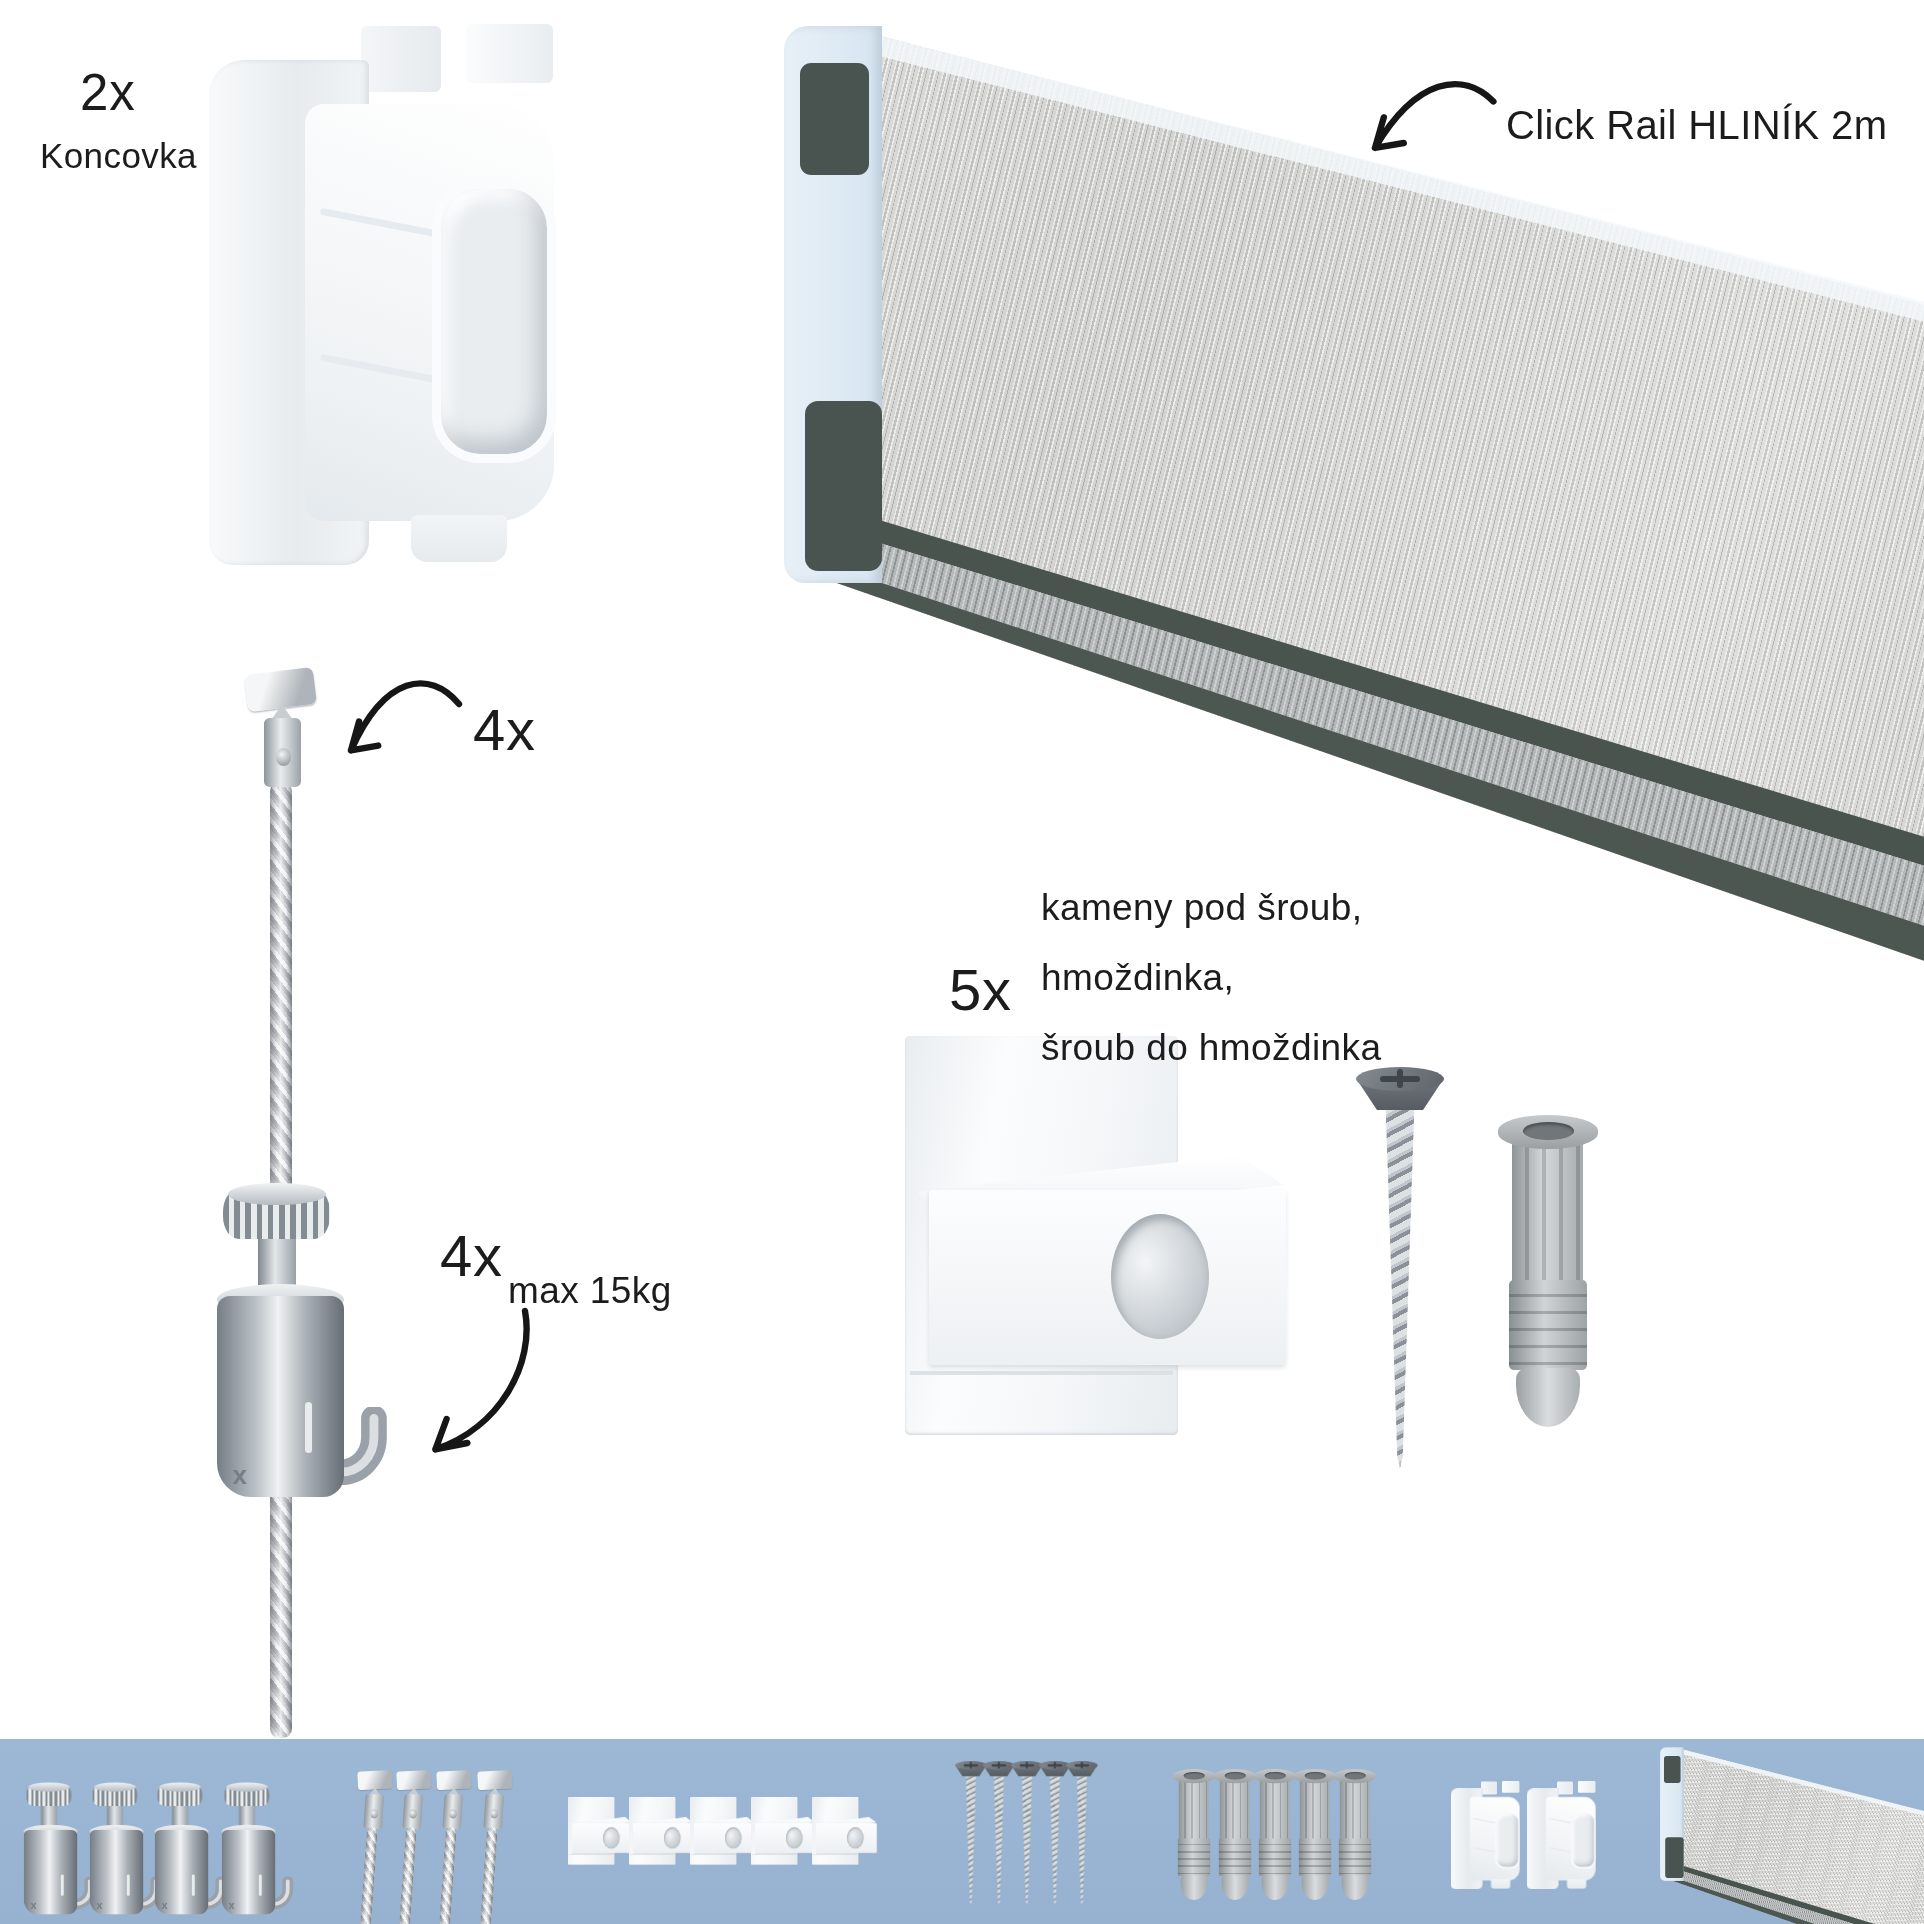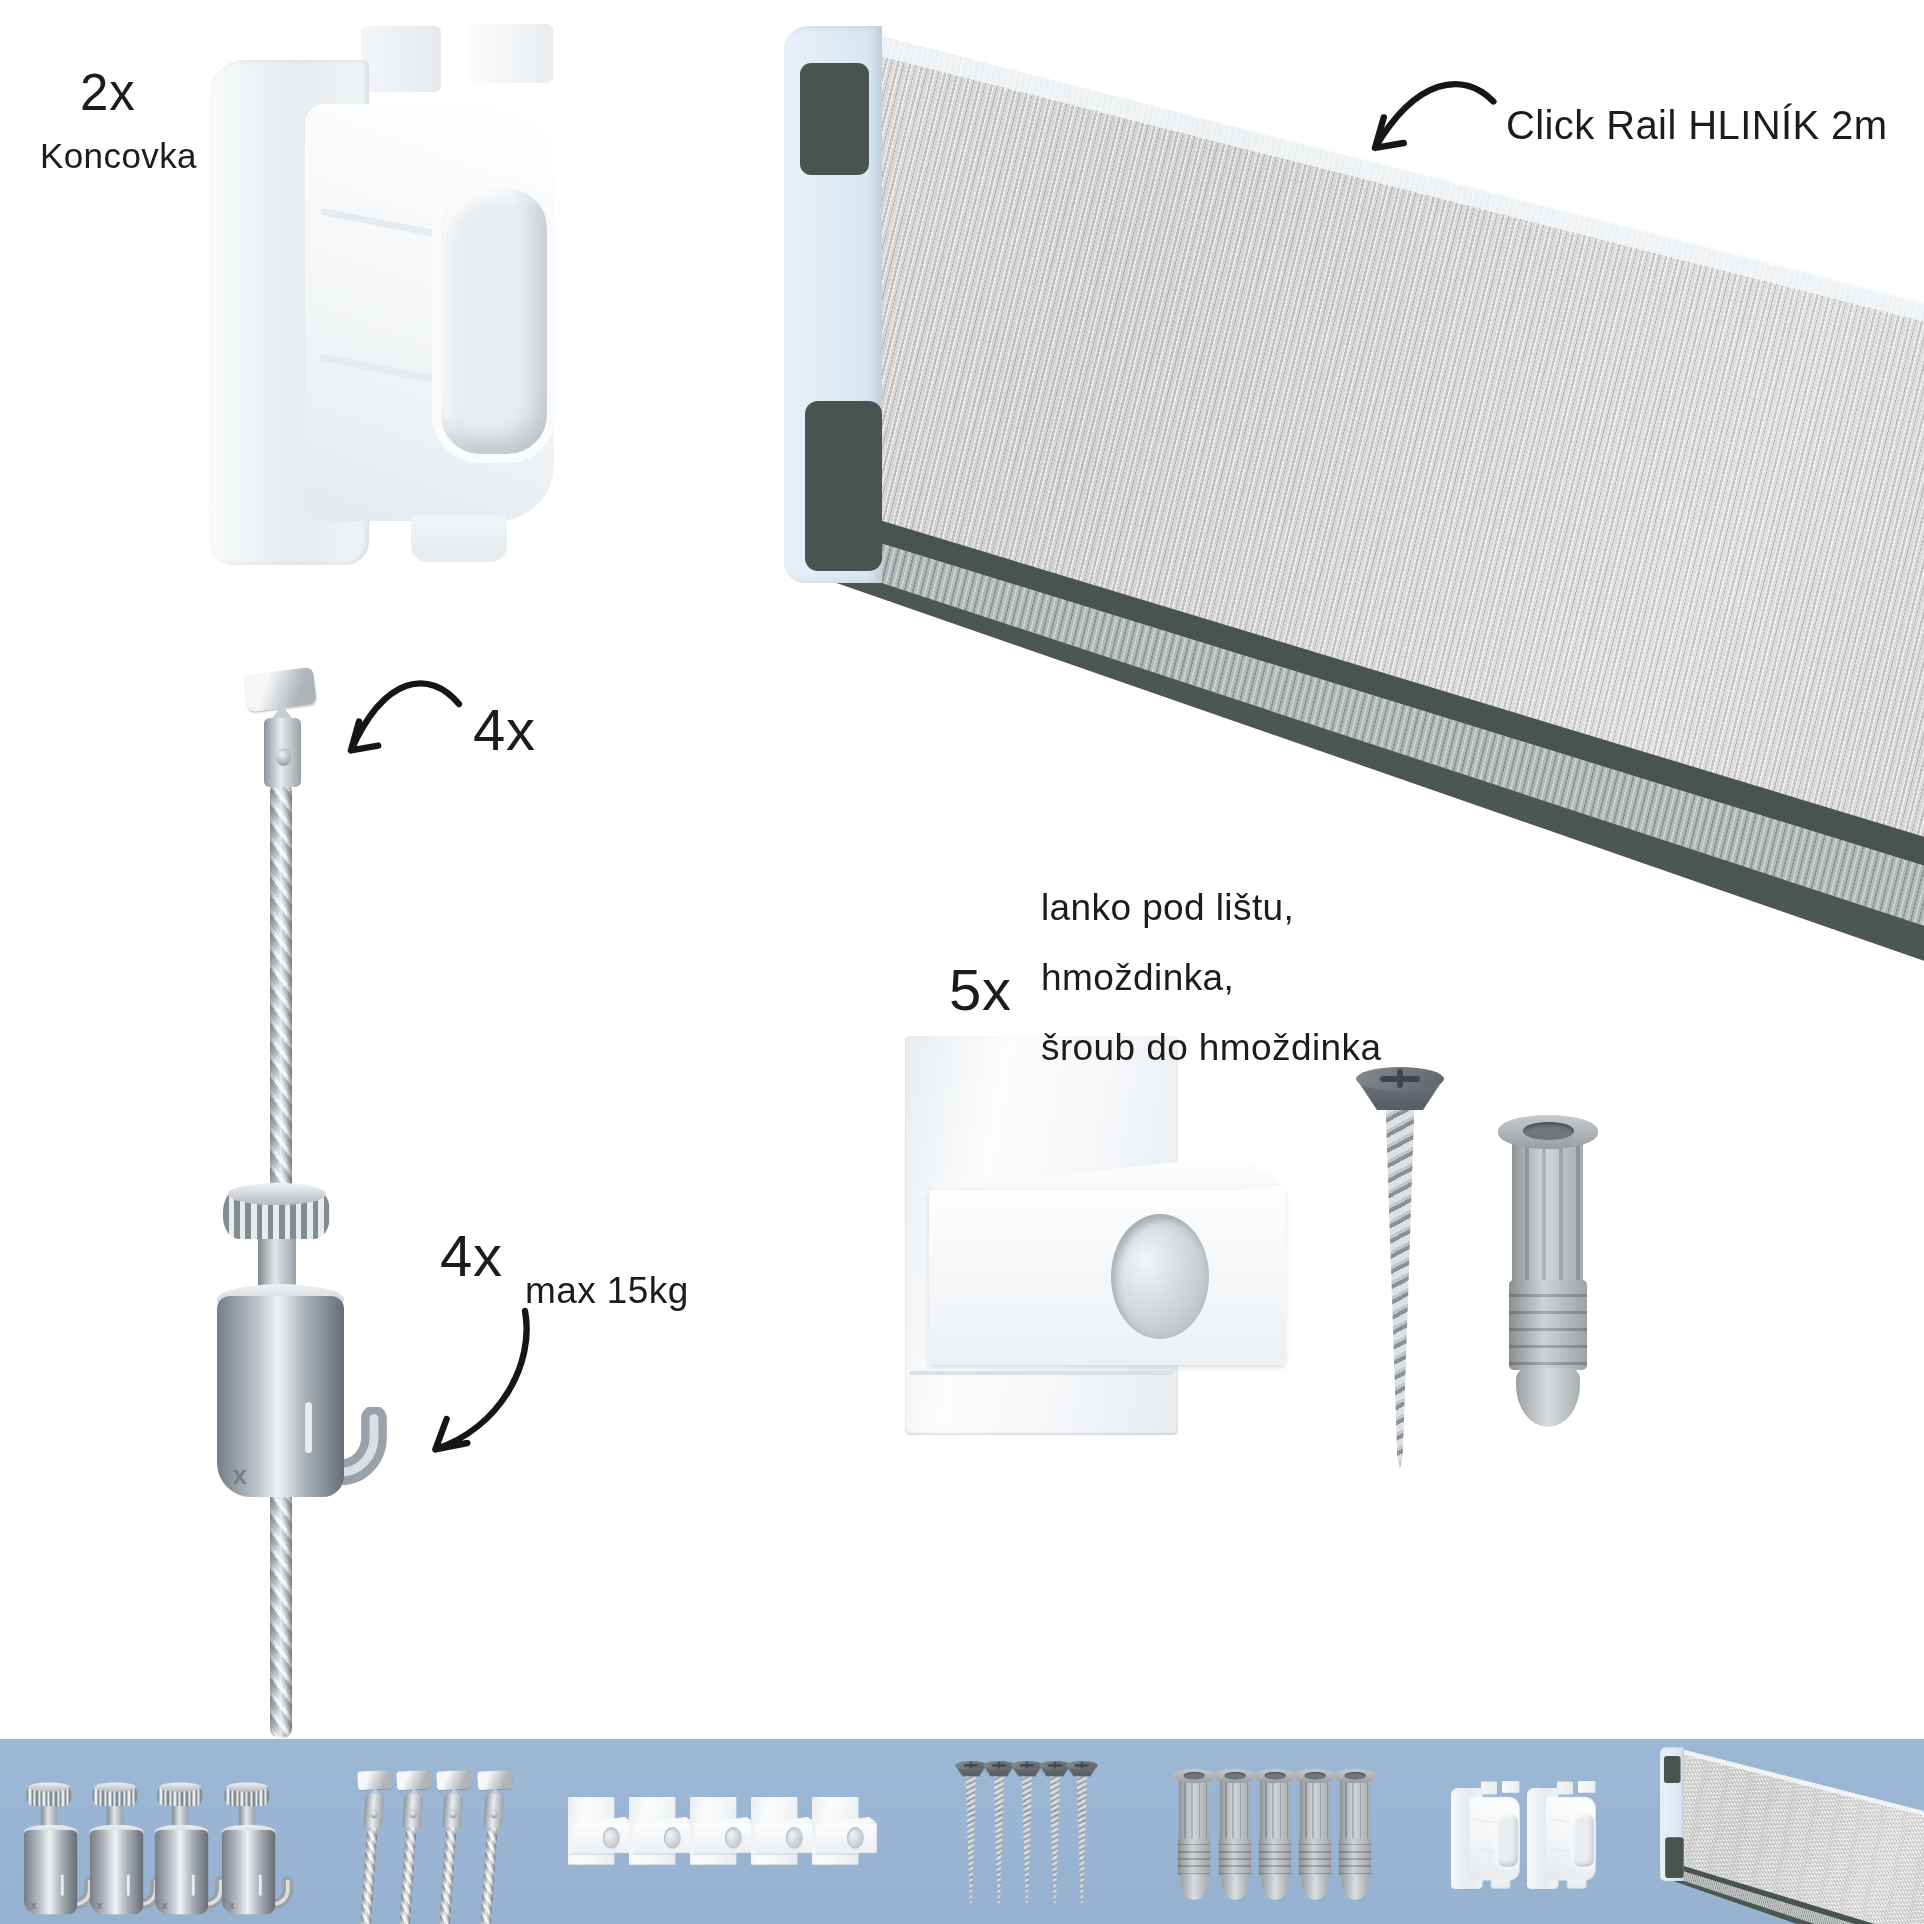--- a/index.html
+++ b/index.html
@@ -18,21 +18,21 @@
   #lbl-rail-name{left:1506px;top:103px;font-size:40px;}
   #lbl-cable-qty{left:473px;top:696px;}
   #lbl-cable-name{left:564px;top:720px;}
   #lbl-wallfix-qty{left:949px;top:956px;}
   .wallfix-line{left:1041px;}
   #lbl-wallfix-l1{top:887px;}
   #lbl-wallfix-l2{top:957px;text-align:center;}
   #lbl-wallfix-l3{top:1027px;}
   #lbl-hook-qty{left:440px;top:1222px;}
   #lbl-hook-l1{left:525px;top:1198px;}
-  #lbl-hook-l2{left:525px;top:1270px;}
+  #lbl-hook-l2{left:508px;top:1270px;}
 
   .arrow-svg{position:absolute;overflow:visible;}
   .arrow-svg path{fill:none;stroke:#161616;stroke-width:8;stroke-linecap:round;stroke-linejoin:round;}
 
   
   .rail-canvas{position:absolute;left:0;top:0;width:1925px;height:1925px;pointer-events:none;}
   .rail-face{position:absolute;inset:0;
     clip-path:polygon(784px 90px,794px 47px,841px 26px,1925px 305px,1925px 961px,831px 581px,794px 557px,784px 517px);
     background-color:#d6d6d4;
     background-image:
@@ -206,21 +206,21 @@
 </div>
 
   <div class="abs qty" id="lbl-endcap-qty">2x</div>
   <div class="abs lbl" id="lbl-endcap-name">Koncovka</div>
 
   <div class="abs lbl" id="lbl-rail-name">Click Rail HLINÍK 2m</div>
 
   <div class="abs qty" id="lbl-cable-qty">4x</div>
 
   <div class="abs qty" id="lbl-wallfix-qty">5x</div>
-  <div class="abs lbl wallfix-line" id="lbl-wallfix-l1">lanko pod lištu,</div>
+  <div class="abs lbl wallfix-line" id="lbl-wallfix-l1">kameny pod šroub,</div>
   <div class="abs lbl wallfix-line" id="lbl-wallfix-l2">hmoždinka,</div>
   <div class="abs lbl wallfix-line" id="lbl-wallfix-l3">šroub do hmoždinka</div>
 
   <div class="abs qty" id="lbl-hook-qty">4x</div>
   <div class="abs lbl" id="lbl-hook-l2">max 15kg</div>
 
   <svg class="arrow-svg" style="left:1351px;top:71px;" width="148" height="120" viewBox="0 0 185 150">
     <path d="M178 38 C140 0 82 8 30 96 M30 96 L41 58 M30 96 L66 90"></path>
   </svg>
   <svg class="arrow-svg" style="left:335px;top:672px;" width="132" height="120" viewBox="0 0 165 150">

